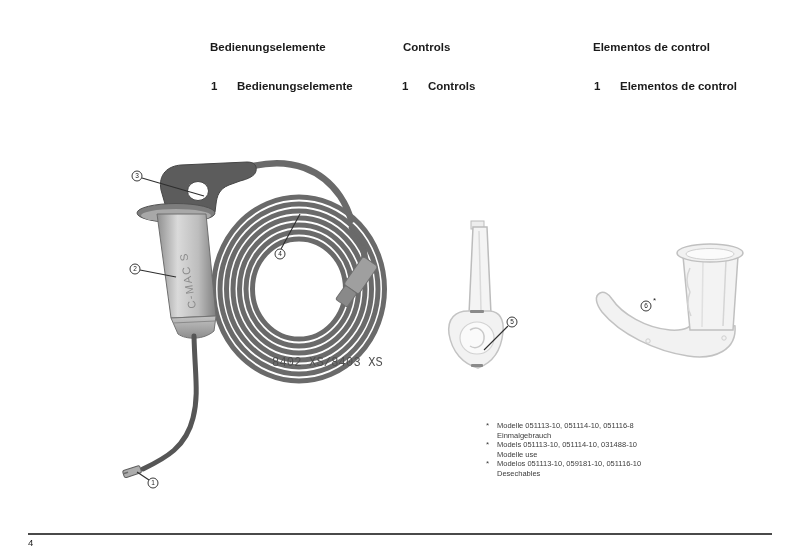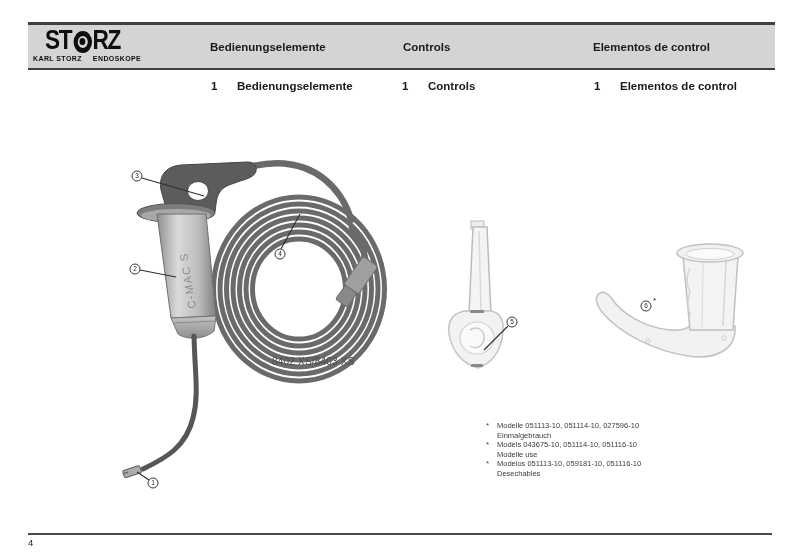--- a/index.html
+++ b/index.html
@@ -23,48 +23,35 @@
   .logo-sub{display:flex;gap:11px;margin-top:1px;font-size:7px;font-weight:bold;
     letter-spacing:.4px;color:#0e0e0e;white-space:nowrap;}
   .col-h{position:absolute;top:41px;font-size:11.5px;font-weight:bold;white-space:nowrap;}
   .col-h.c0{left:210px}.col-h.c1{left:403px}.col-h.c2{left:593px}
   
   .sec{position:absolute;top:80px;display:flex;font-size:11.5px;font-weight:bold;white-space:nowrap;}
   .sec .num{width:26px;}
   .sec.s0{left:211px}.sec.s1{left:402px}.sec.s2{left:594px}
   
   #art{position:absolute;left:0;top:0;}
-  .dev-label{position:absolute;left:272px;top:356px;font-size:10px;color:#4f4f4f;letter-spacing:.2px;}
+  .dev-label{position:absolute;left:272px;top:356px;font-size:12px;color:#4f4f4f;letter-spacing:.2px;font-family:Liberation Mono, monospace;}
   
   .footnotes{position:absolute;left:486px;top:421px;width:230px;font-size:7.5px;
     line-height:9.6px;color:#3c3c3c;}
   .fn{display:grid;grid-template-columns:11px 1fr;}
   .fn .mk{font-size:8px;}
   
   .rule{position:absolute;left:28px;top:533px;width:744px;border-top:2px solid #4a4a4a;}
   .pagenum{position:absolute;left:28px;top:537px;font-size:9.5px;color:#222;}
 </style>
 </head>
 <body>
 
 <div id="page">
 
-  <div class="band">
-    <div class="logo">
-      <div class="logo-word">
-        <span>ST</span>
-        <span class="o-mark"></span>
-        <span>RZ</span>
-      </div>
-      <div class="logo-sub">
-        <span>KARL STORZ</span>
-        <span>ENDOSKOPE</span>
-      </div>
-    </div>
-  </div>
   <div class="col-h c0">Bedienungselemente</div>
   <div class="col-h c1">Controls</div>
   <div class="col-h c2">Elementos de control</div>
 
   <div class="sec s0">
     <span class="num">1</span>
     <span>Bedienungselemente</span>
   </div>
   <div class="sec s1">
     <span class="num">1</span>
@@ -187,28 +174,28 @@
       <text x="653" y="303" font-size="8" fill="#222222">*</text>
     </g>
   </svg>
 
   <div class="dev-label">8402 XS/8403 XS</div>
 
   <div class="footnotes">
     <div class="fn">
       <span class="mk">*</span>
       <span>
-        <span>Modelle 051113-10, 051114-10, 027596-10</span><br>
+        <span>Modelle 051113-10, 051114-10, 051116-8</span><br>
         <span>Einmalgebrauch</span>
       </span>
     </div>
     <div class="fn">
       <span class="mk">*</span>
       <span>
-        <span>Models 043675-10, 051114-10, 051116-10</span><br>
+        <span>Models 051113-10, 051114-10, 031488-10</span><br>
         <span>Modelle use</span>
       </span>
     </div>
     <div class="fn">
       <span class="mk">*</span>
       <span>
         <span>Modelos 051113-10, 059181-10, 051116-10</span><br>
         <span>Desechables</span>
       </span>
     </div>

